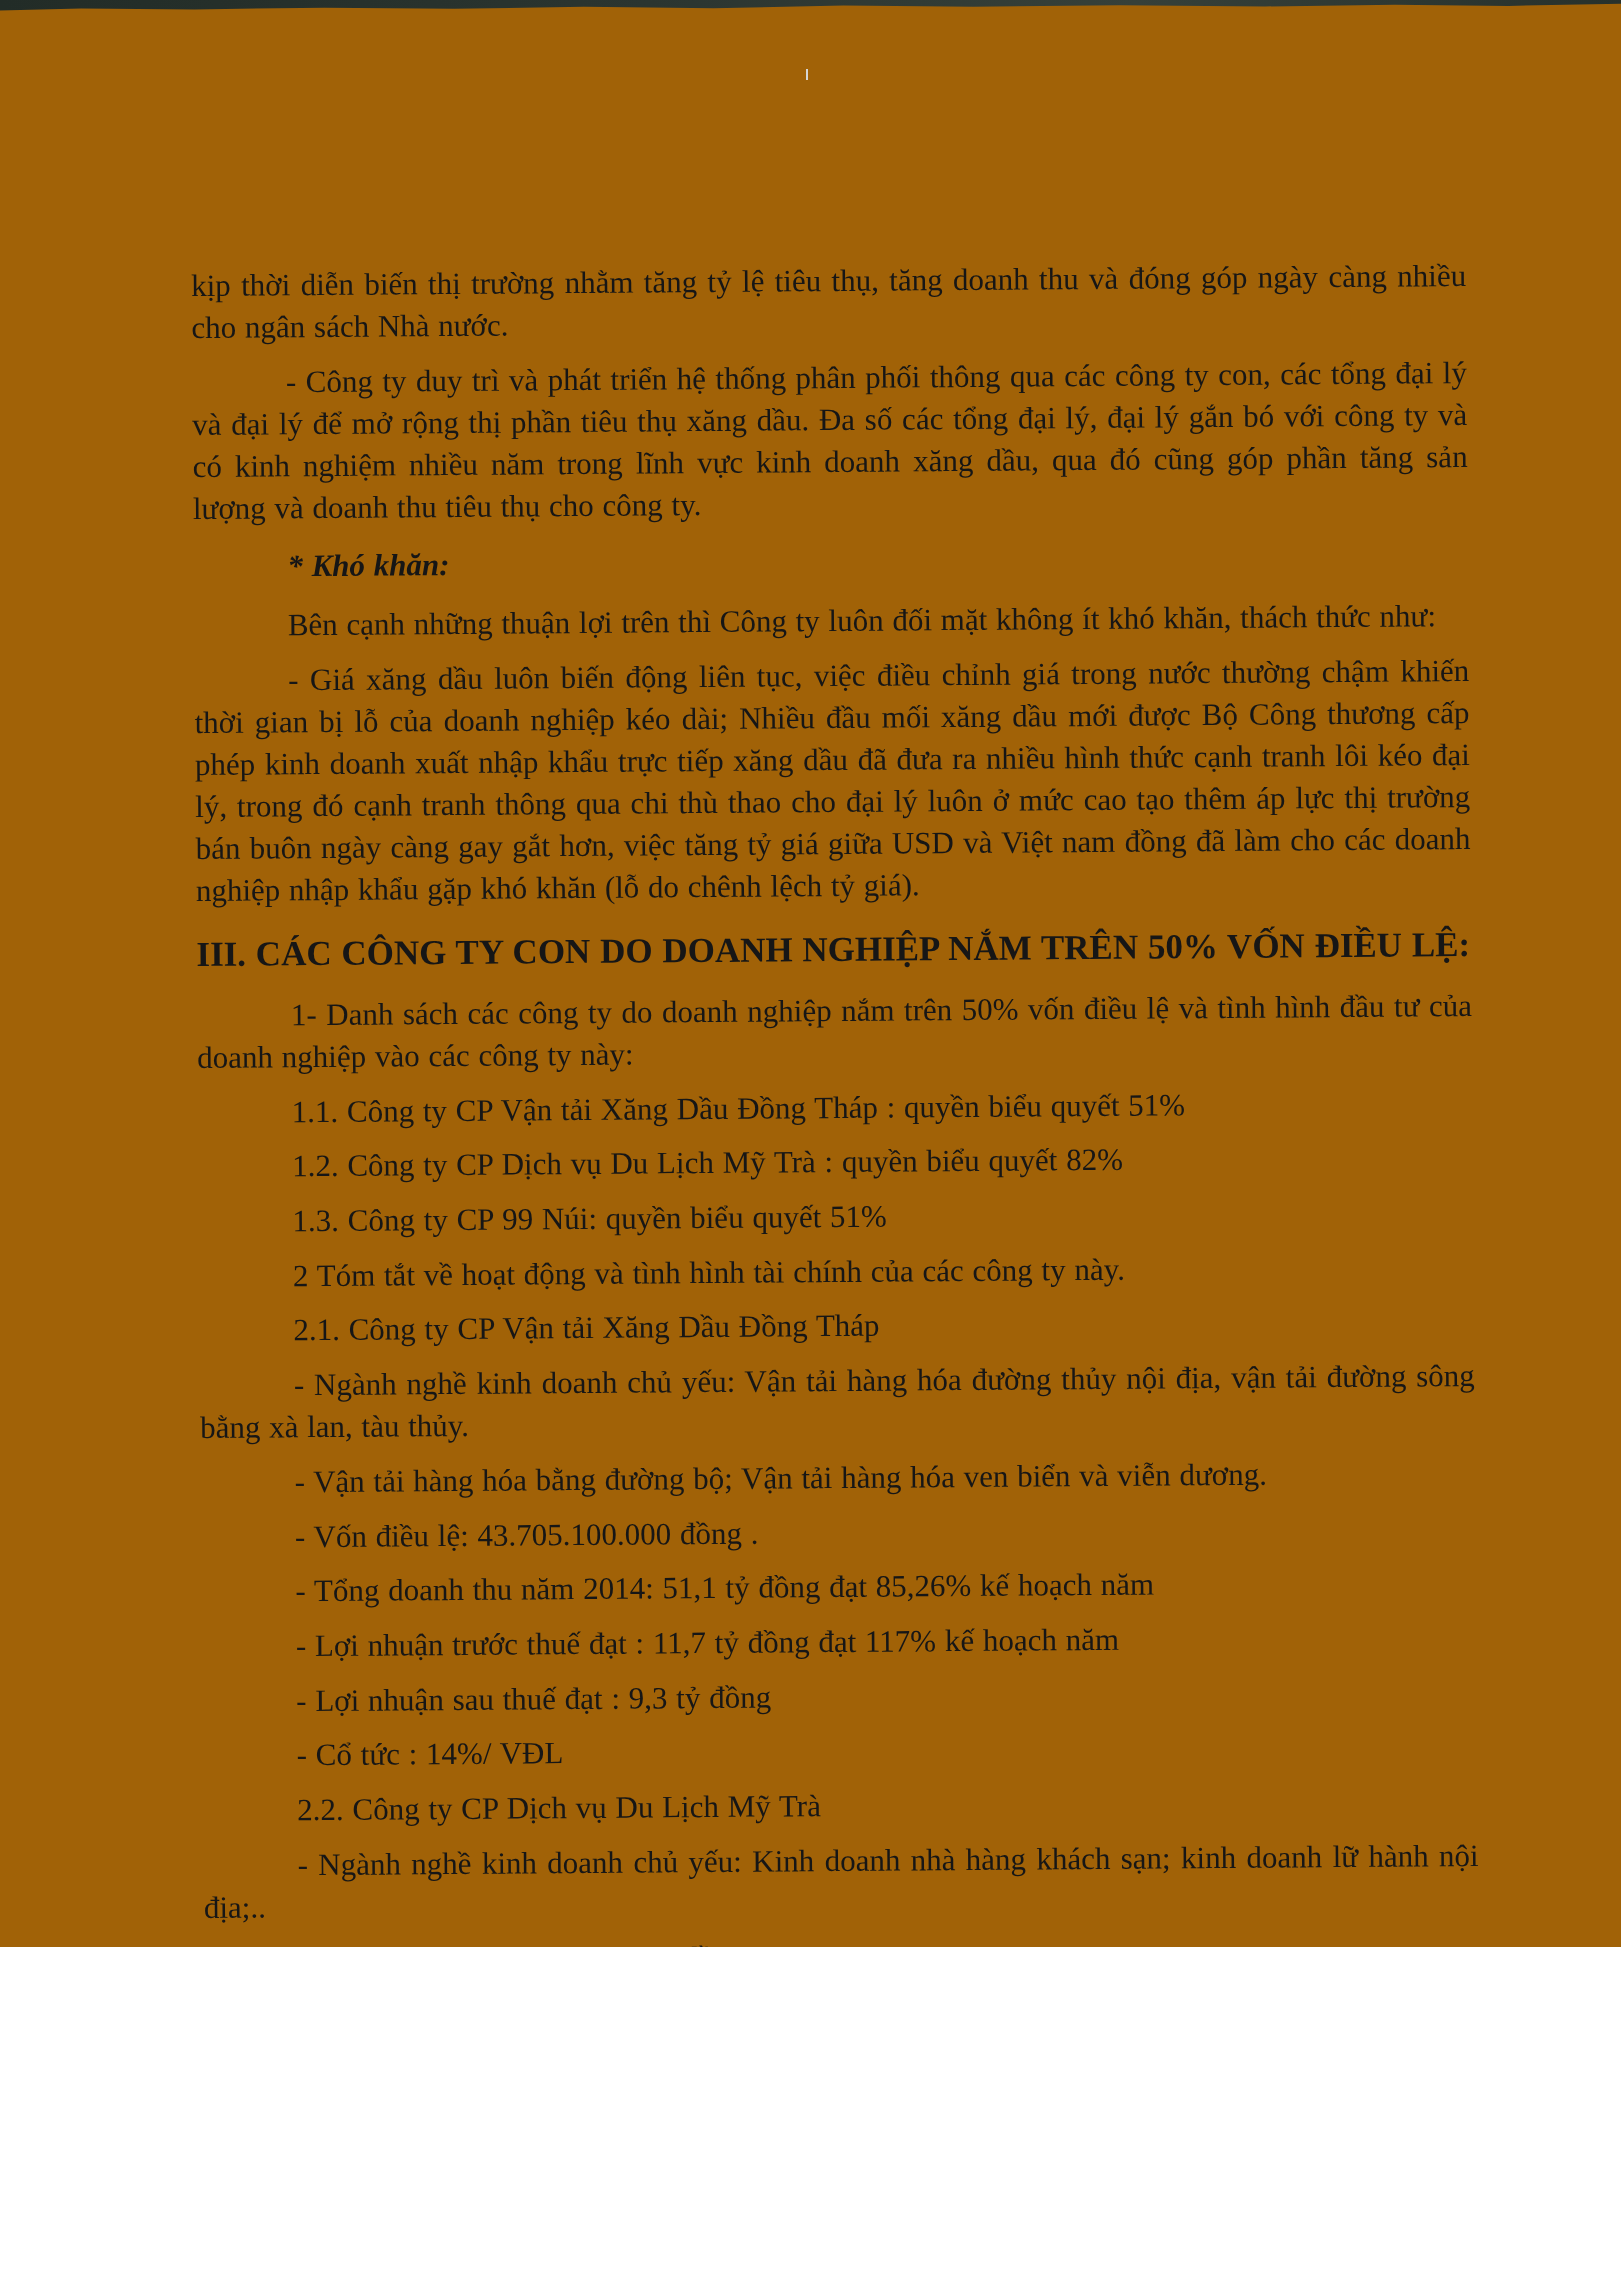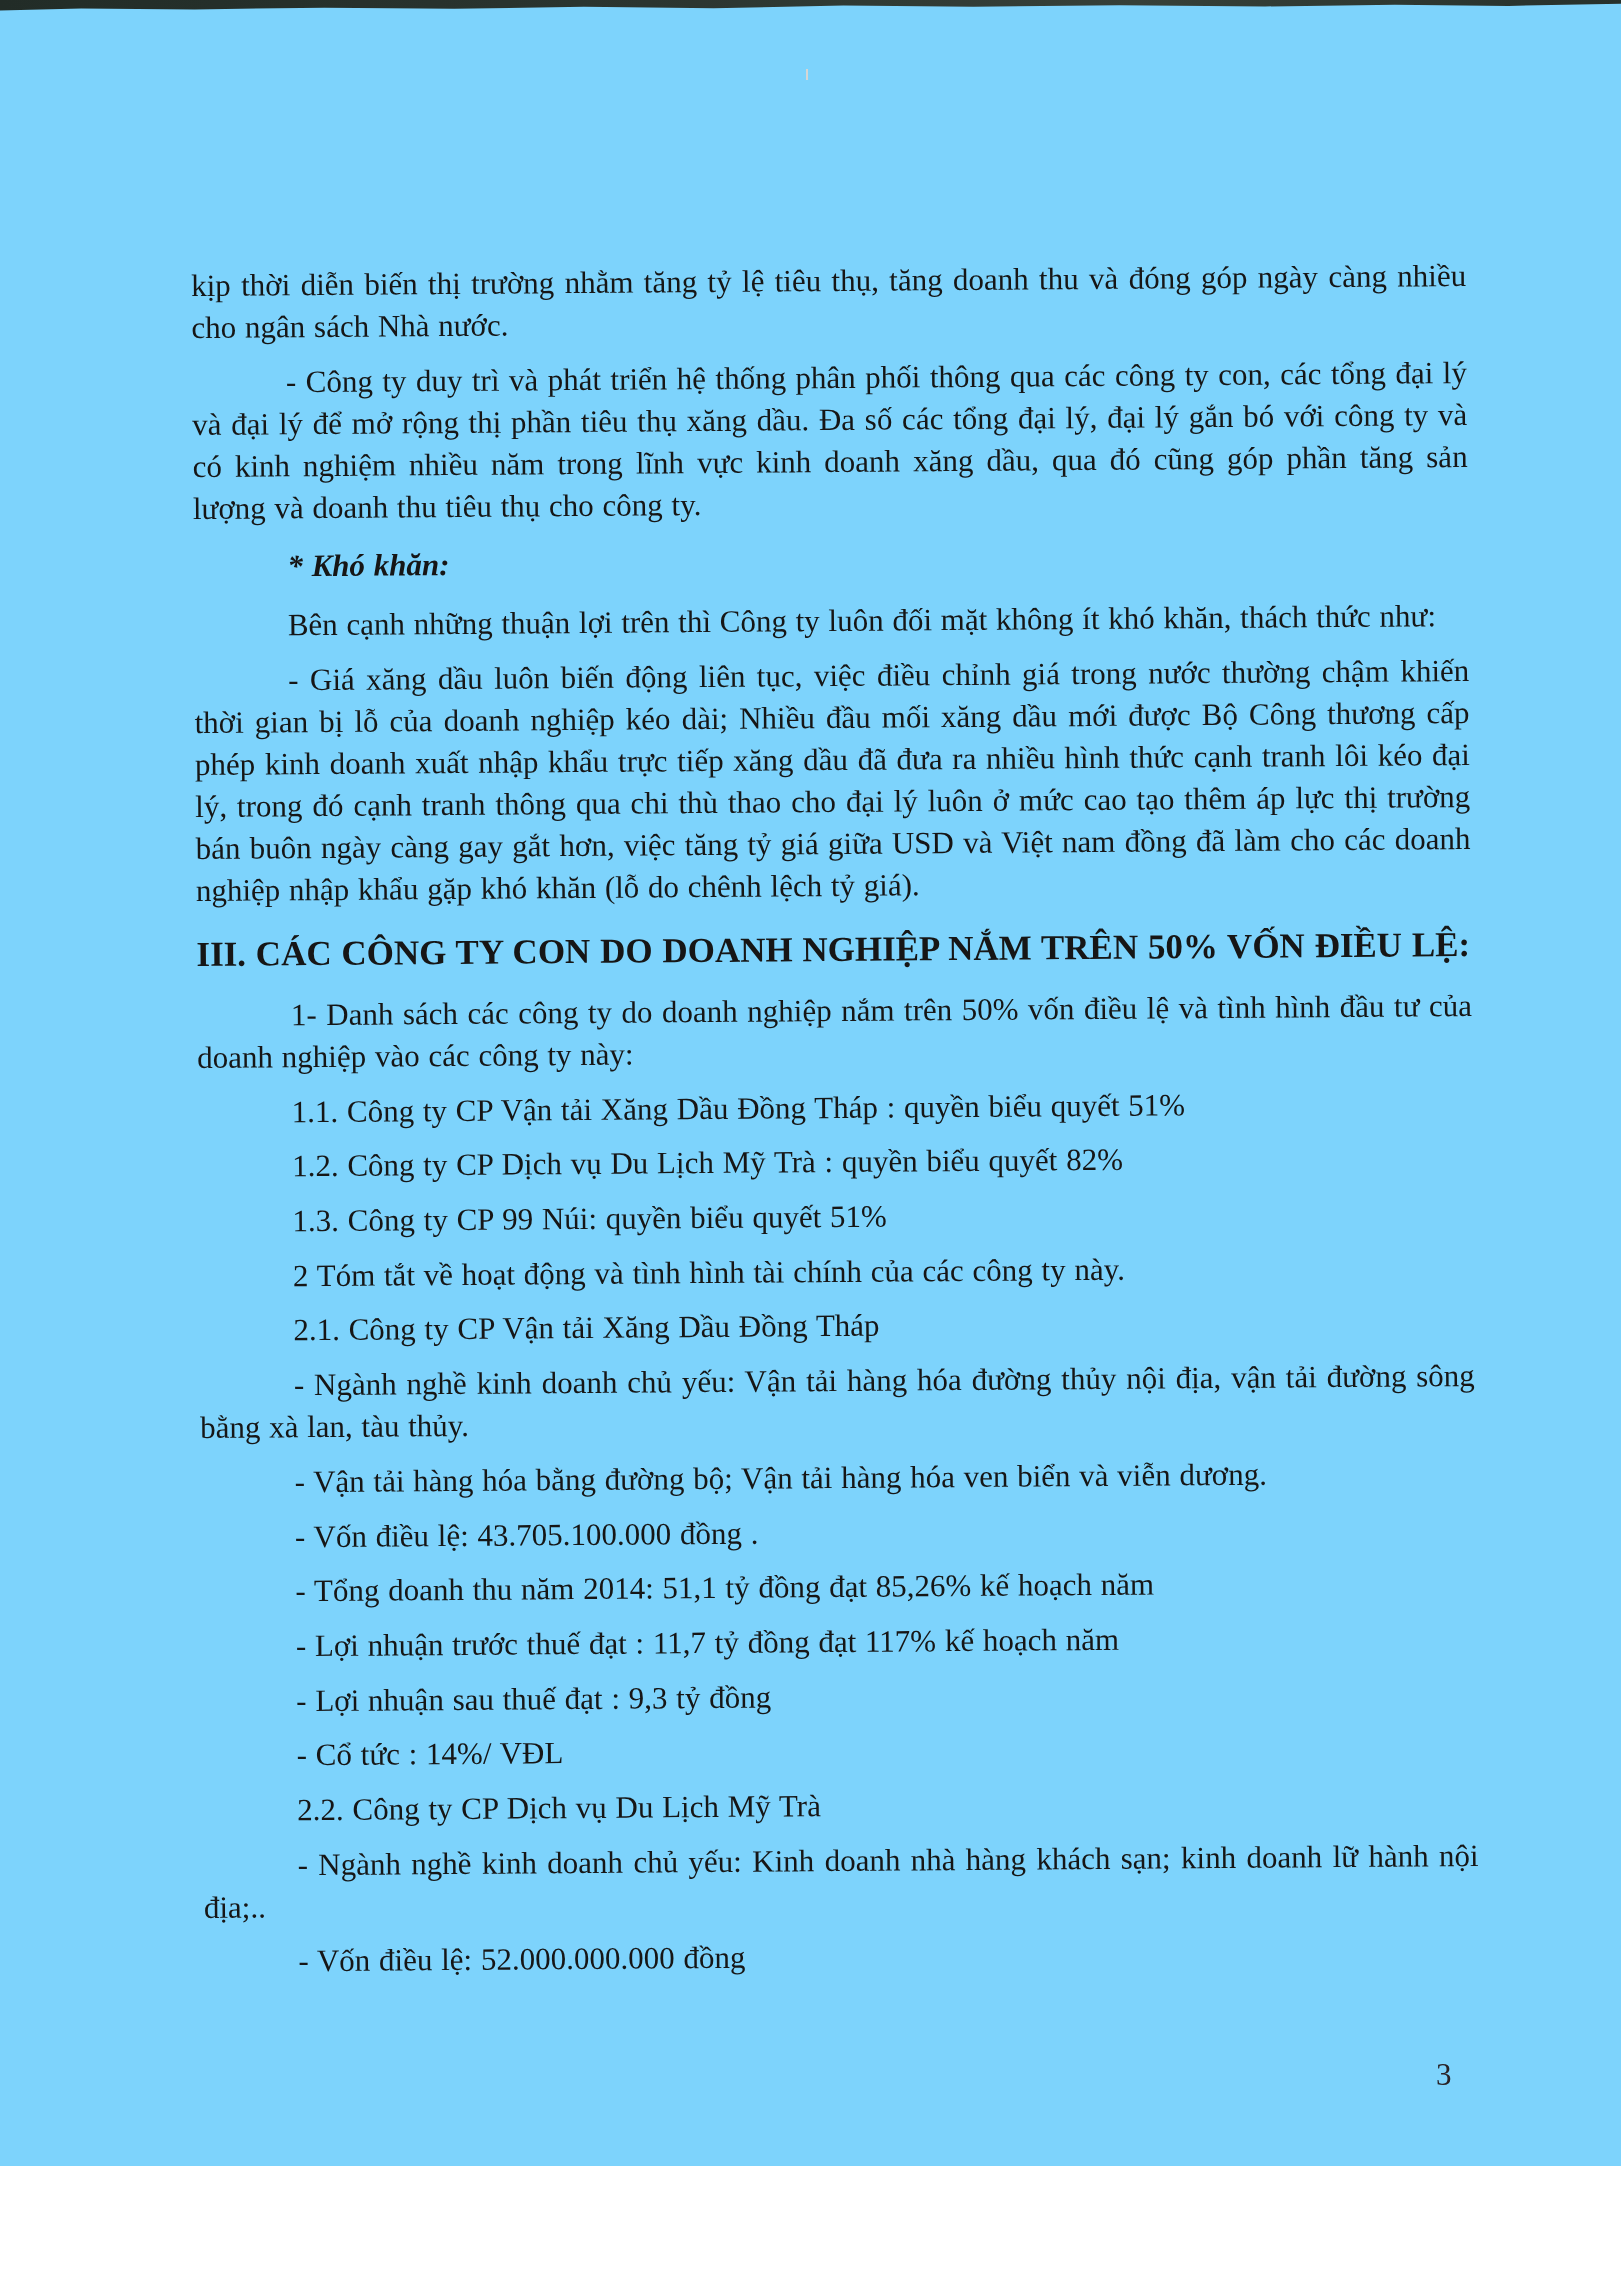--- a/index.html
+++ b/index.html
@@ -3,22 +3,22 @@
 <meta charset="utf-8">
 <style>
   html, body {
     margin: 0;
     padding: 0;
     background: #ffffff;
   }
   .page {
     position: relative;
     width: 1622px;
-    height: 2166px;
-    background: #7dd3fc;
+    height: 1947px;
+    background: #a16207;
     overflow: hidden;
     font-family: "Liberation Serif", "DejaVu Serif", serif;
     color: #161616;
   }
   .scan-bar {
     position: absolute;
     top: 0;
     left: 0;
     width: 1622px;
     height: 14.7px;

